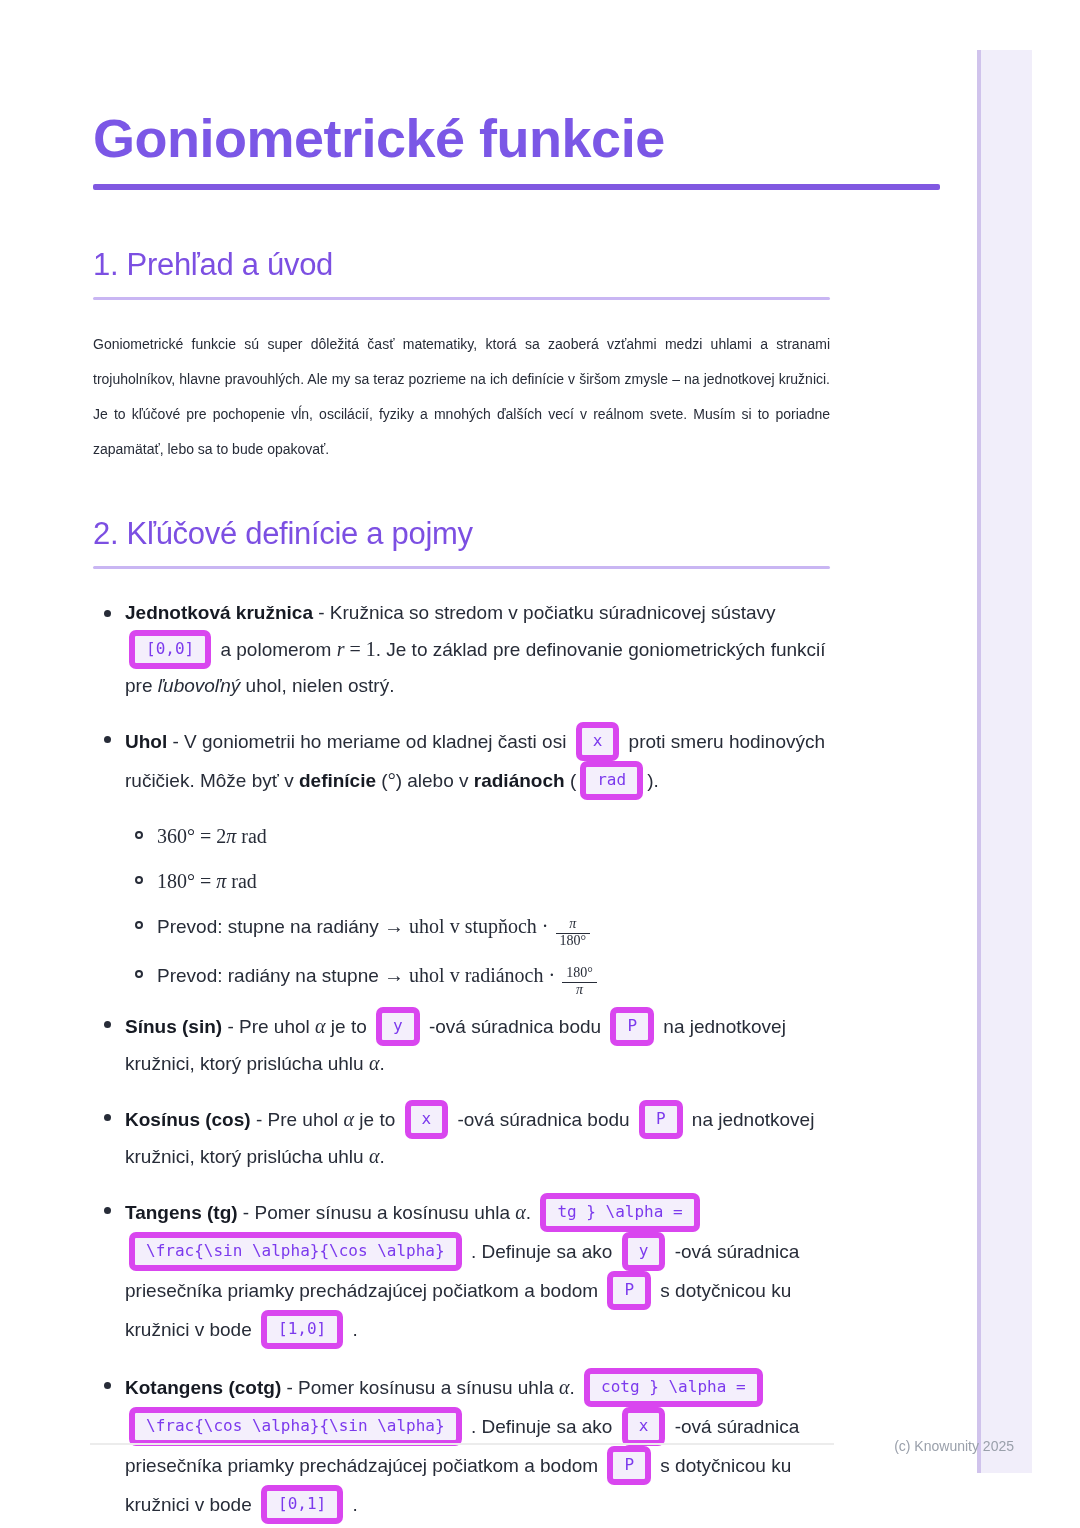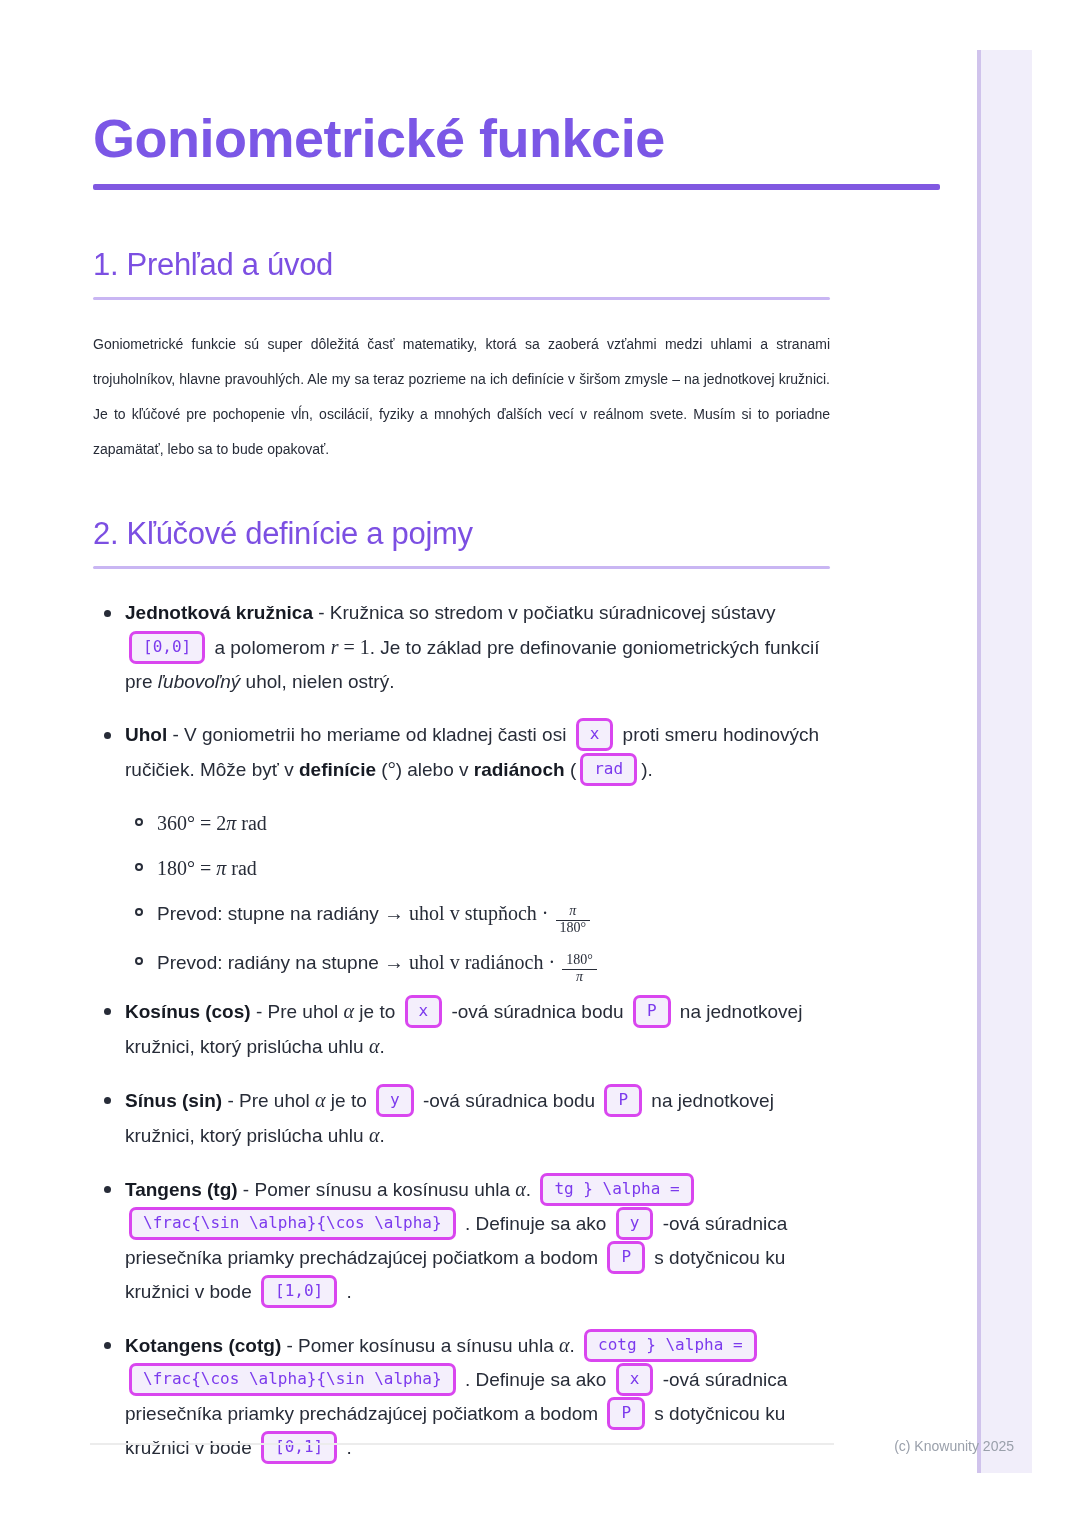--- a/index.html
+++ b/index.html
@@ -26,21 +26,21 @@
   .dot{width:7px;height:7px;border-radius:50%;background:#272c38;margin:14px 0 0 11px;}
   .ring{width:8px;height:8px;border-radius:50%;border:2px solid #272c38;background:transparent;
         margin:12px 0 0 10px;box-sizing:border-box;}
   .li-body{flex:1 1 auto;min-width:0;}
 
   strong{font-weight:700;color:#161a23;}
   em{font-style:italic;}
   .m{font-family:"Liberation Serif",serif;font-size:20px;}
   .mi{font-family:"Liberation Serif",serif;font-size:20px;font-style:italic;}
   .code{display:inline-block;font-family:"DejaVu Sans Mono","Liberation Mono",monospace;
-        font-size:16px;line-height:22px;color:#7c3aed;background:#f4effc;border:3px solid #d946ef;
+        font-size:16px;line-height:22px;color:#7c3aed;background:#f4effc;border:6px solid #d946ef;
         border-radius:7px;padding:2px 11px 3px 11px;margin:0 4px;white-space:pre;vertical-align:2px;}
   .frac{display:inline-block;vertical-align:-12px;text-align:center;line-height:1;
         font-family:"Liberation Serif",serif;margin-left:2px;}
   .frac .num,.frac .den{display:block;font-size:14px;padding:0 4px;}
   .frac .num{padding-bottom:2px;}
   .frac .bar{display:block;height:0;border-top:1.3px solid #272c38;}
   .frac .it{font-style:italic;}
 
   .next-page-strip{position:absolute;left:977px;top:50px;width:55px;height:1423px;
         background:#f1eefa;border-left:4px solid #d0c3ec;box-sizing:border-box;}
@@ -95,27 +95,27 @@
         <li class="lvl1">
           <span class="mk">
             <span class="ring"></span>
           </span>
           <div class="li-body">Prevod: radiány na stupne <span class="m">→ uhol v radiánoch · </span><span class="frac"><span class="num">180°</span><span class="bar"></span><span class="den it">π</span></span></div>
         </li>
         <li class="lvl0">
           <span class="mk">
             <span class="dot"></span>
           </span>
-          <div class="li-body"><strong>Kosínus (cos)</strong> - Pre uhol <span class="mi">α</span> je to <span class="code">x</span> -ová súradnica bodu <span class="code">P</span> na jednotkovej kružnici, ktorý prislúcha uhlu <span class="mi">α</span>.</div>
+          <div class="li-body"><strong>Sínus (sin)</strong> - Pre uhol <span class="mi">α</span> je to <span class="code">y</span> -ová súradnica bodu <span class="code">P</span> na jednotkovej kružnici, ktorý prislúcha uhlu <span class="mi">α</span>.</div>
         </li>
         <li class="lvl0">
           <span class="mk">
             <span class="dot"></span>
           </span>
-          <div class="li-body"><strong>Sínus (sin)</strong> - Pre uhol <span class="mi">α</span> je to <span class="code">y</span> -ová súradnica bodu <span class="code">P</span> na jednotkovej kružnici, ktorý prislúcha uhlu <span class="mi">α</span>.</div>
+          <div class="li-body"><strong>Kosínus (cos)</strong> - Pre uhol <span class="mi">α</span> je to <span class="code">x</span> -ová súradnica bodu <span class="code">P</span> na jednotkovej kružnici, ktorý prislúcha uhlu <span class="mi">α</span>.</div>
         </li>
         <li class="lvl0">
           <span class="mk">
             <span class="dot"></span>
           </span>
           <div class="li-body"><strong>Tangens (tg)</strong> - Pomer sínusu a kosínusu uhla <span class="mi">α</span>. <span class="code">tg } \alpha =</span> <span class="code">\frac{\sin \alpha}{\cos \alpha}</span> . Definuje sa ako <span class="code">y</span> -ová súradnica priesečníka priamky prechádzajúcej počiatkom a bodom <span class="code">P</span> s dotyčnicou ku kružnici v bode <span class="code">[1,0]</span> .</div>
         </li>
         <li class="lvl0">
           <span class="mk">
             <span class="dot"></span>

